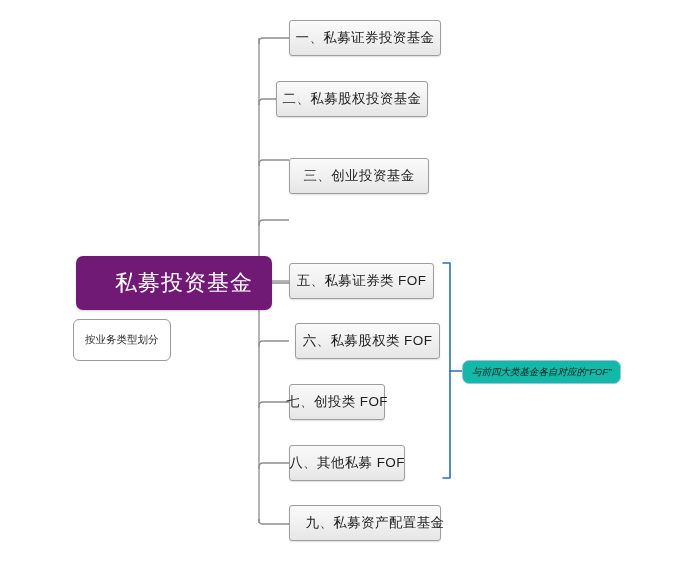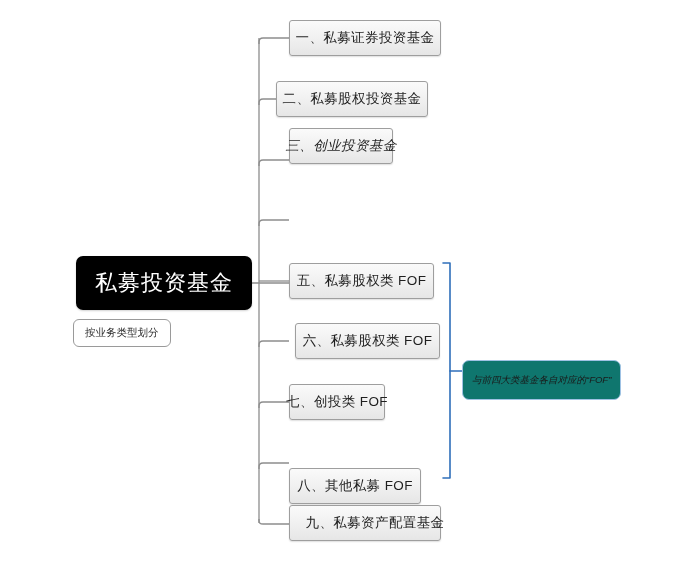--- a/index.html
+++ b/index.html
@@ -26,41 +26,42 @@
     pointer-events: none;
   }
 
   
   .root-node {
     position: absolute;
     left: 76px;
     top: 256px;
     width: 176px;
     height: 54px;
-    background: #000000;
+    background: #701a75;
     border-radius: 7px;
     display: flex;
     align-items: center;
     justify-content: center;
     box-shadow: 0 1px 2px rgba(0,0,0,0.18);
+    padding-left: 20px;
   }
   .root-node .label {
     color: #ffffff;
     font-size: 22px;
     letter-spacing: 1px;
     white-space: nowrap;
   }
 
   
   .subtitle-chip {
     position: absolute;
     left: 73px;
     top: 319px;
     height: 26px;
-    padding: 0 11px;
+    padding: 7px 11px;
     border: 1px solid #9a9a9a;
     border-radius: 6px;
     background: #ffffff;
     display: flex;
     align-items: center;
     justify-content: center;
   }
   .subtitle-chip .label {
     font-size: 10.5px;
     color: #2b2b2b;
@@ -86,24 +87,24 @@
     white-space: nowrap;
     letter-spacing: 0.4px;
   }
 
   
   .annotation {
     position: absolute;
     left: 462px;
     top: 360px;
     height: 22px;
-    padding: 8px 9px;
+    padding: 0 9px;
     border: 1px solid #9fc2e4;
     border-radius: 7px;
-    background: #0f766e;
+    background: #14b8a6;
     display: flex;
     align-items: center;
     justify-content: center;
   }
   .annotation .label {
     font-size: 9.5px;
     font-style: italic;
     color: #1a1a1a;
     white-space: nowrap;
   }
@@ -140,33 +141,33 @@
   <div class="subtitle-chip">
     <span class="label">按业务类型划分</span>
   </div>
 
   <div class="branch-node" style="left:289px; top:20px; width:152px;">
     <span class="label">一、私募证券投资基金</span>
   </div>
   <div class="branch-node" style="left:276px; top:81px; width:152px;">
     <span class="label">二、私募股权投资基金</span>
   </div>
-  <div class="branch-node" style="left:289px; top:128px; width:104px;font-style:italic;">
+  <div class="branch-node" style="left:289px; top:158px; width:140px;">
     <span class="label">三、创业投资基金</span>
   </div>
   <div class="branch-node" style="left:289px; top:263px; width:145px;">
-    <span class="label">五、私募股权类 FOF</span>
+    <span class="label">五、私募证券类 FOF</span>
   </div>
   <div class="branch-node" style="left:295px; top:323px; width:145px;">
     <span class="label">六、私募股权类 FOF</span>
   </div>
   <div class="branch-node" style="left:289px; top:384px; width:96px;">
     <span class="label">七、创投类 FOF</span>
   </div>
-  <div class="branch-node" style="left:289px; top:468px; width:132px;">
+  <div class="branch-node" style="left:289px; top:445px; width:116px;">
     <span class="label">八、其他私募 FOF</span>
   </div>
   <div class="branch-node" style="left:289px; top:505px; width:152px;padding-left:20px;">
     <span class="label">九、私募资产配置基金</span>
   </div>
 
   <div class="annotation">
     <span class="label">与前四大类基金各自对应的“FOF”</span>
   </div>
 

